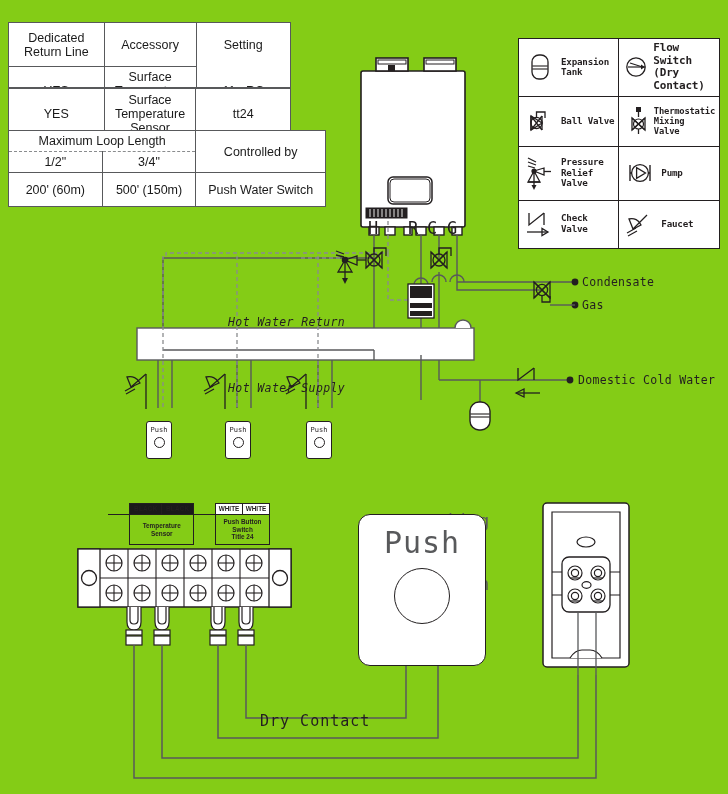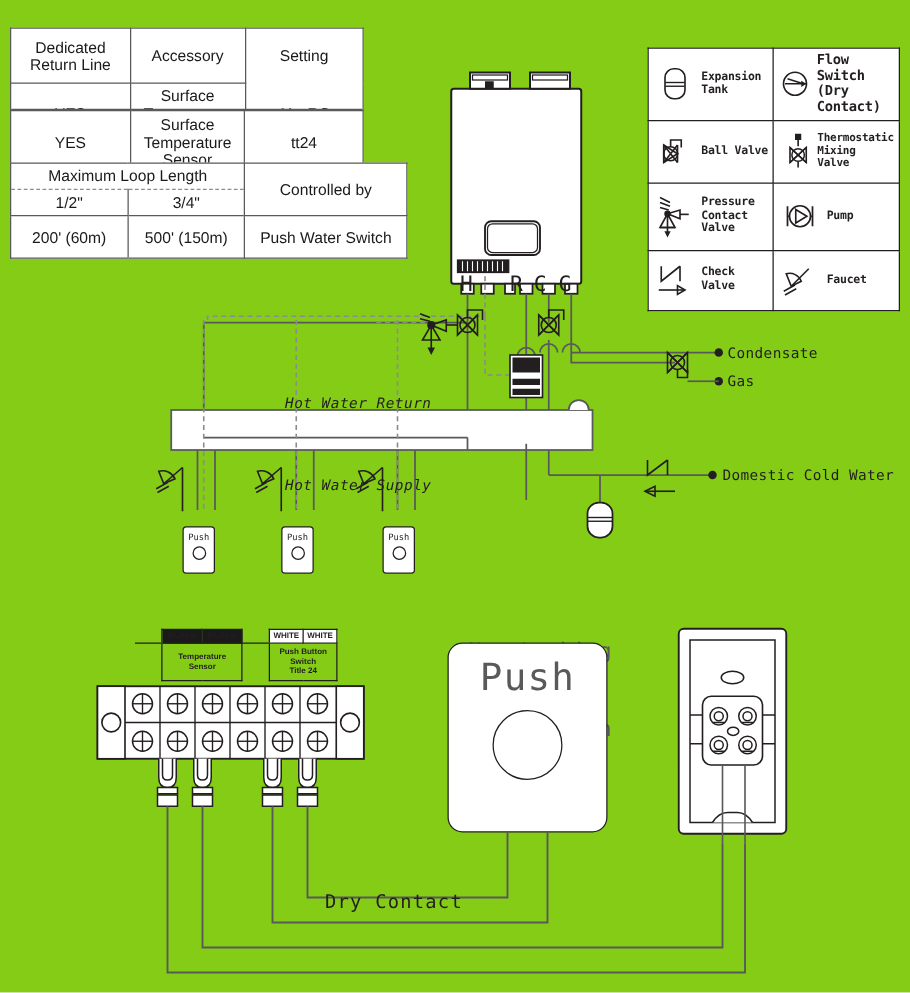--- a/index.html
+++ b/index.html
@@ -234,21 +234,21 @@
               <path d="M10 17 L10 28 L4 28 L10 17 L16 28 L10 28" fill="none" stroke="#231f20" stroke-width="1.3"></path>
               <path d="M4 28 L16 28" stroke="#231f20" stroke-width="1.3"></path>
               <path d="M10 17 L20 14 L20 21 L10 17" fill="none" stroke="#231f20" stroke-width="1.3"></path>
               <line x1="20" y1="17.5" x2="27" y2="17.5" stroke="#231f20" stroke-width="1.3"></line>
               <line x1="10" y1="28" x2="10" y2="34" stroke="#231f20" stroke-width="1.3"></line>
               <path d="M10 36 L7.5 31 L12.5 31 Z" fill="#231f20"></path>
             </svg>
           </span>
           <span class="lg-txt">
             <span>Pressure</span><br>
-            <span>Contact</span><br>
+            <span>Relief</span><br>
             <span>Valve</span>
           </span>
         </div>
       </td>
       <td>
         <div class="lg-cell">
           <span class="lg-sym">
             <svg width="32" height="28" viewBox="0 0 32 28">
               <circle cx="16" cy="14" r="8.4" fill="#fff" stroke="#231f20" stroke-width="1.3"></circle>
               <path d="M12.6 8.6 L12.6 19.4 L21.5 14 Z" fill="none" stroke="#231f20" stroke-width="1.3"></path>

